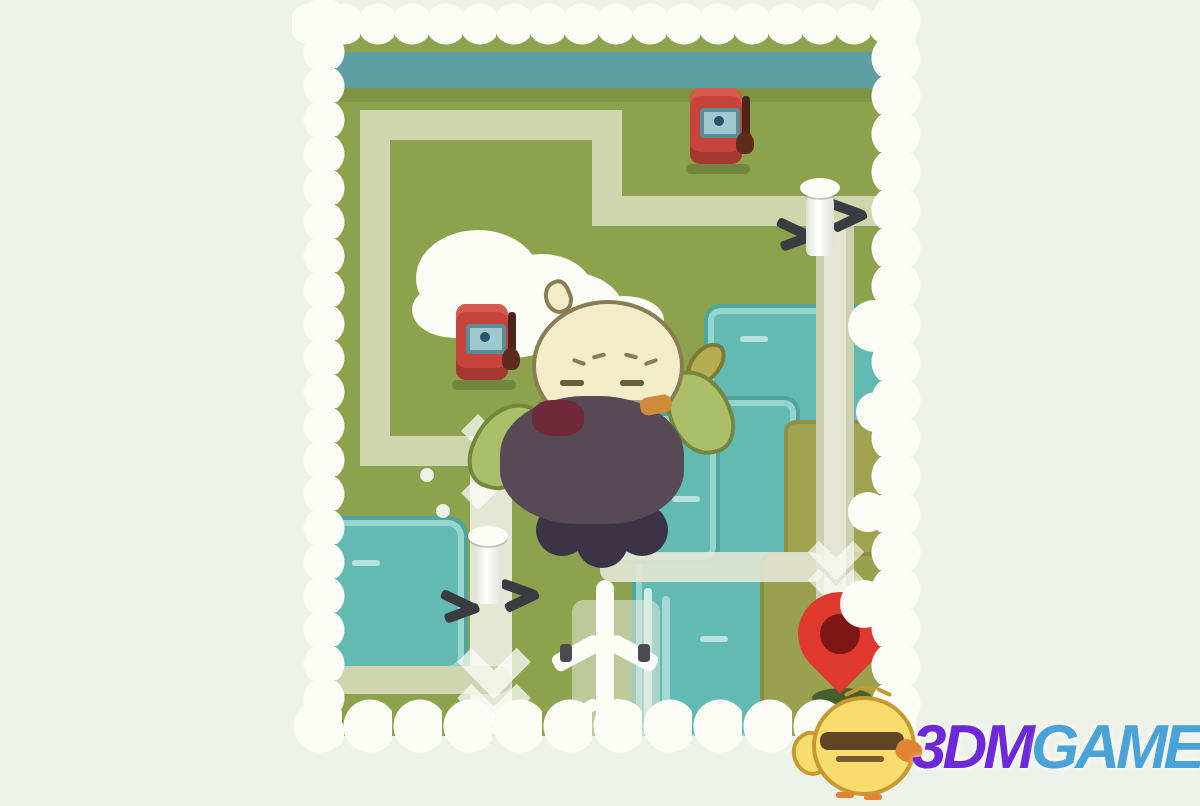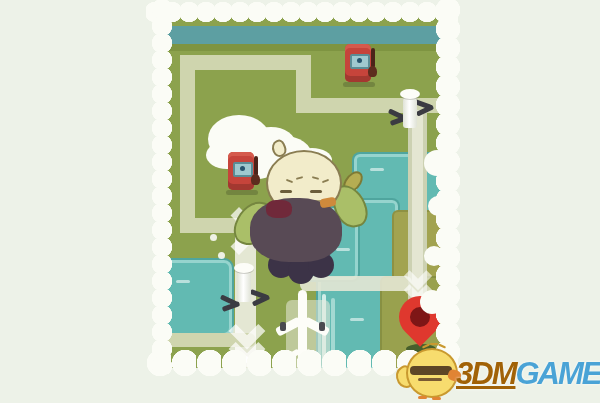--- a/index.html
+++ b/index.html
@@ -141,21 +141,21 @@
   .chick-wing{position:absolute;left:0px;top:24px;width:15px;height:18px;background:#f7dc6e;border:2px solid #c9992f;
               border-radius:60% 40% 50% 50%;transform:rotate(-32deg);}
   .chick-tuft{position:absolute;width:8px;height:2px;background:#c9992f;border-radius:1px;}
   .tu1{left:26px;top:3px;transform:rotate(-25deg);} .tu2{left:34px;top:1px;} .tu3{left:42px;top:3px;transform:rotate(25deg);}
   .chick-orange{position:absolute;left:52px;top:28px;width:13px;height:11px;background:#e08434;
                 border-radius:40%;transform:rotate(20deg);}
   .chick-foot{position:absolute;width:9px;height:3px;background:#e08434;border-radius:2px;}
   .cf1{left:22px;top:54px;} .cf2{left:36px;top:55px;}
   .logo{position:absolute;left:60px;top:16px;font-weight:800;font-style:italic;font-size:31px;
         letter-spacing:-2px;white-space:nowrap;text-shadow:0 0 3px rgba(255,255,255,.85);}
-  .logo-red{color:#a16207;text-decoration:underline;} .logo-blue{color:#4aa3d6;}
+  .logo-red{color:#6d28d9;} .logo-blue{color:#4aa3d6;}
 </style>
 </head>
 <body>
 
 <div class="screen">
 
   <div class="map">
     <div class="water-top abs"></div>
     <div class="grass-fringe abs"></div>
 

